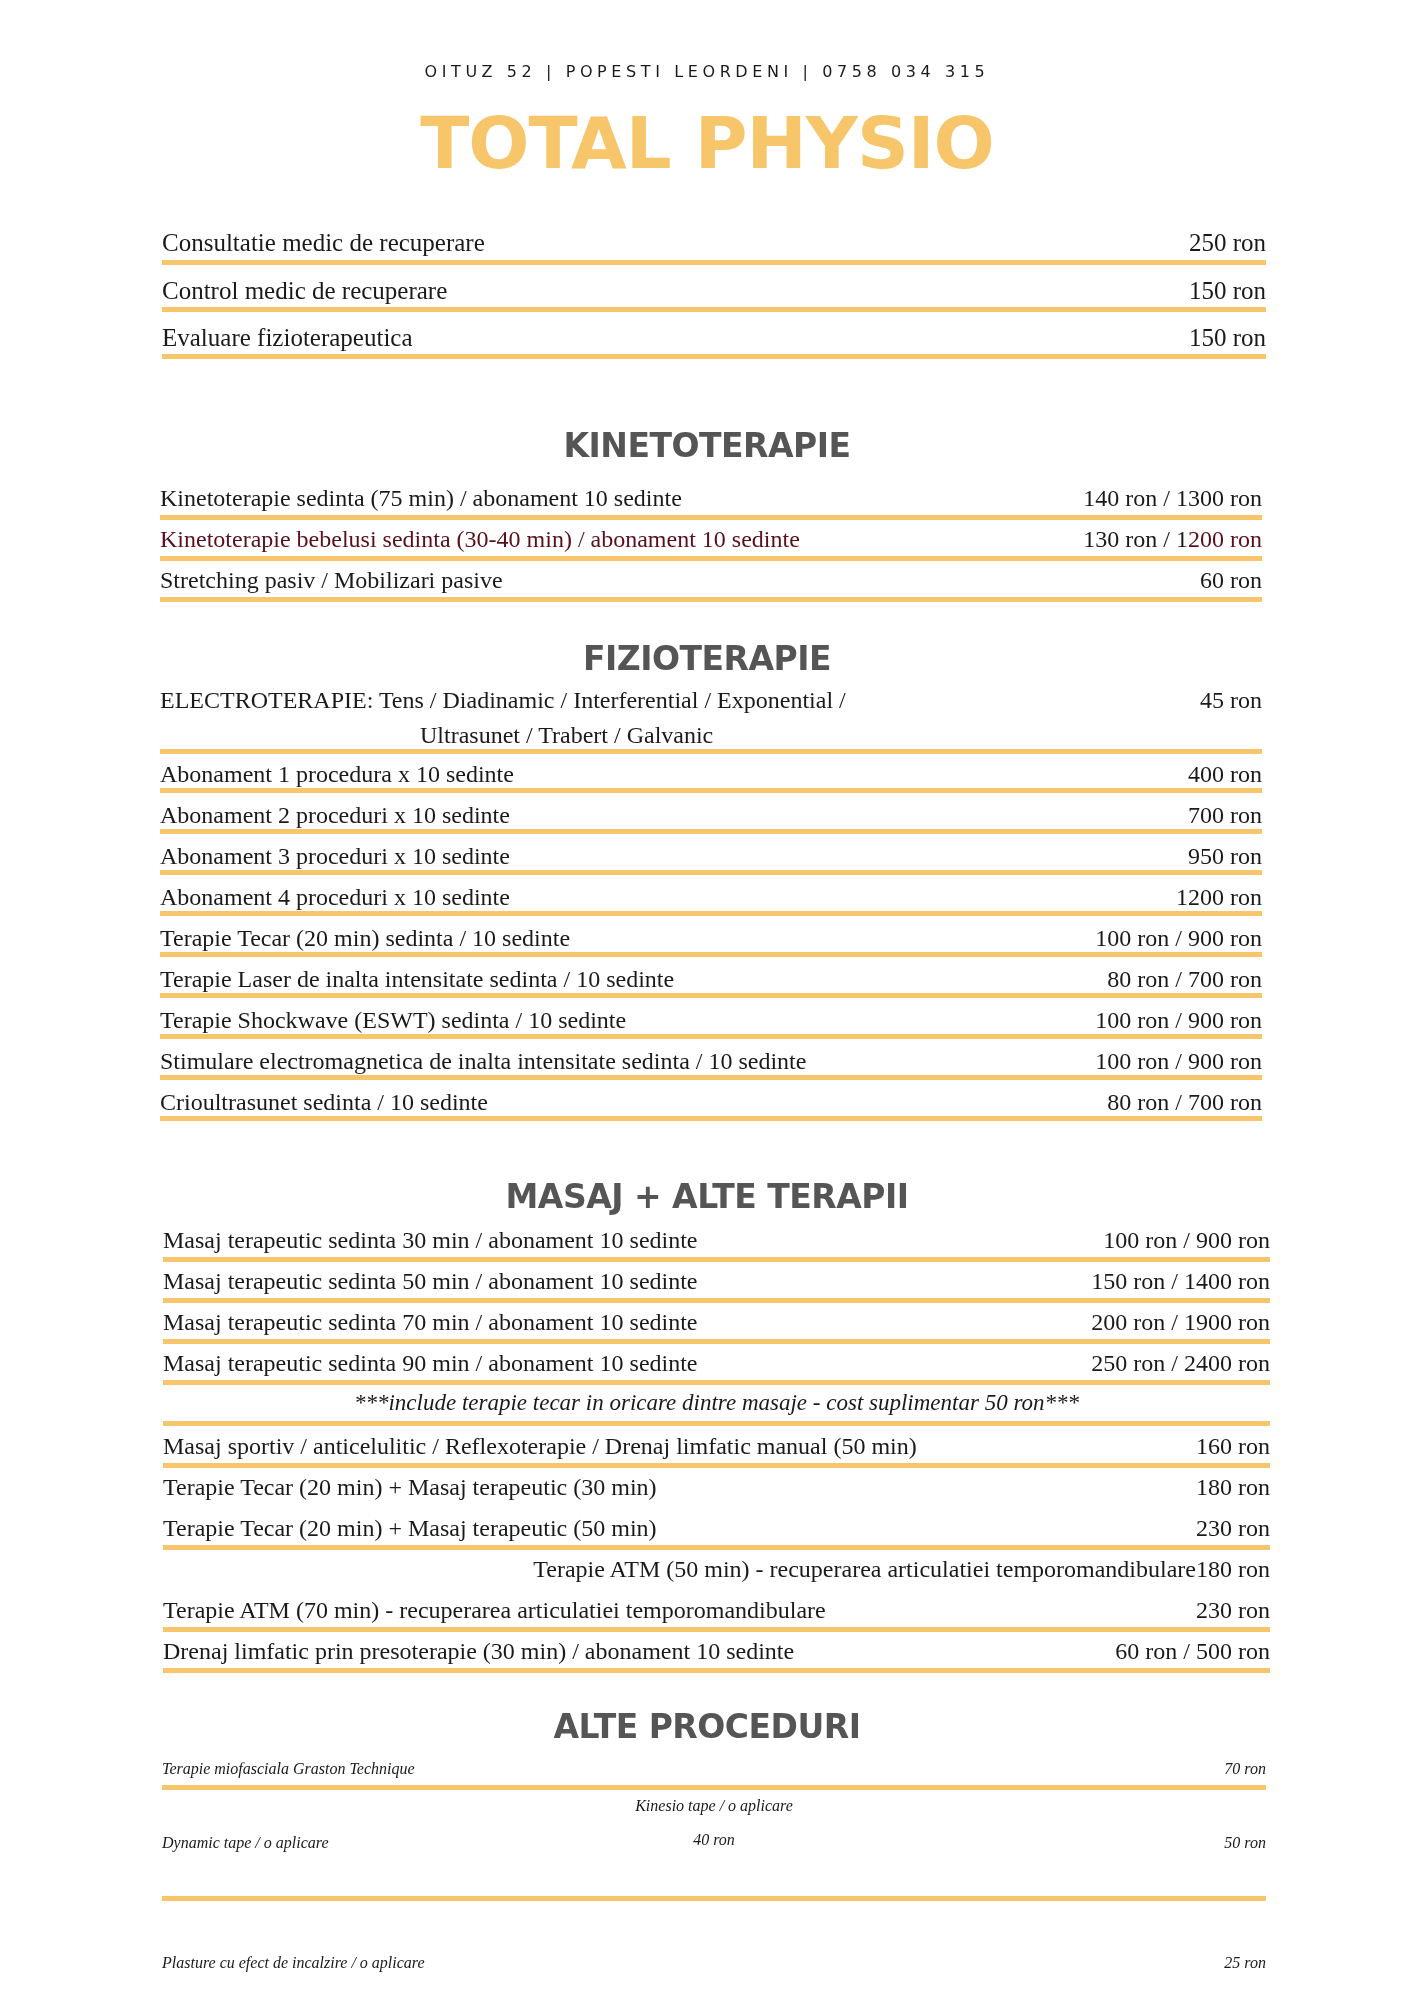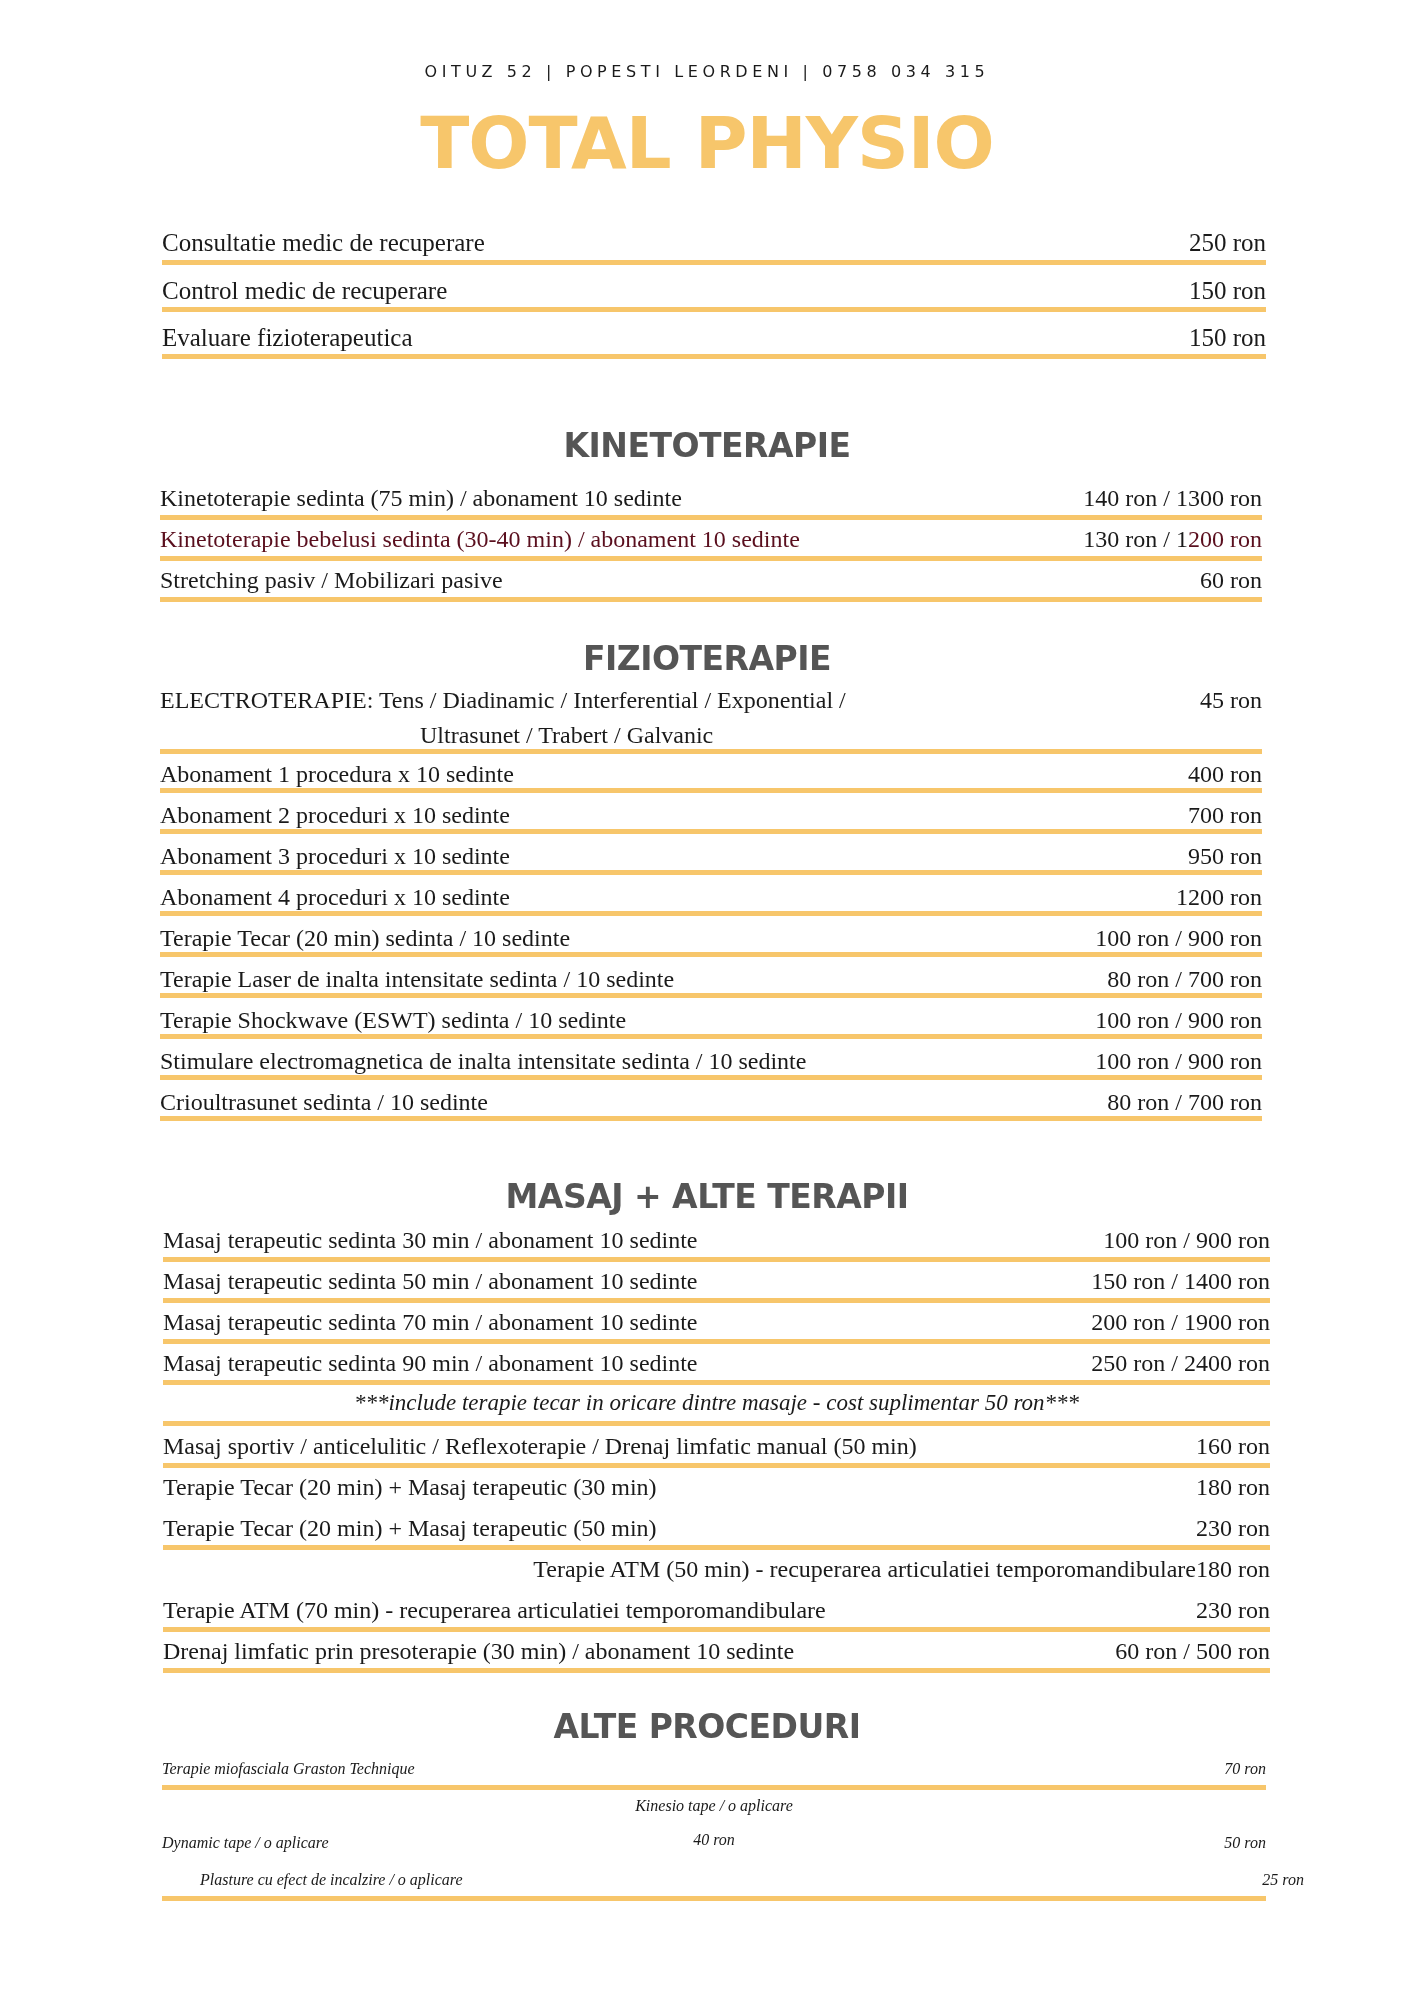--- a/index.html
+++ b/index.html
@@ -196,18 +196,18 @@
     </div>
     <div class="abs rule" style="left: 162px; width: 1104px; top: 1785px;"></div>
     <div class="abs row small" style="left: 162px; width: 1104px; top: 1789px; flex-direction: column;">
       <span class="desc">Kinesio tape / o aplicare</span>
       <span class="price">40 ron</span>
     </div>
     <div class="abs row small" style="left: 162px; width: 1104px; top: 1826px;">
       <span class="desc">Dynamic tape / o aplicare</span>
       <span class="price">50 ron</span>
     </div>
-    <div class="abs row small" style="left: 162px; width: 1104px; top: 1863px; margin-left: 38px;">
+    <div class="abs row small" style="left: 162px; width: 1104px; top: 1946px;">
       <span class="desc">Plasture cu efect de incalzire / o aplicare</span>
       <span class="price">25 ron</span>
     </div>
     <div class="abs rule" style="left: 162px; width: 1104px; top: 1896px;"></div>
   </div>
 
 </body></html>

